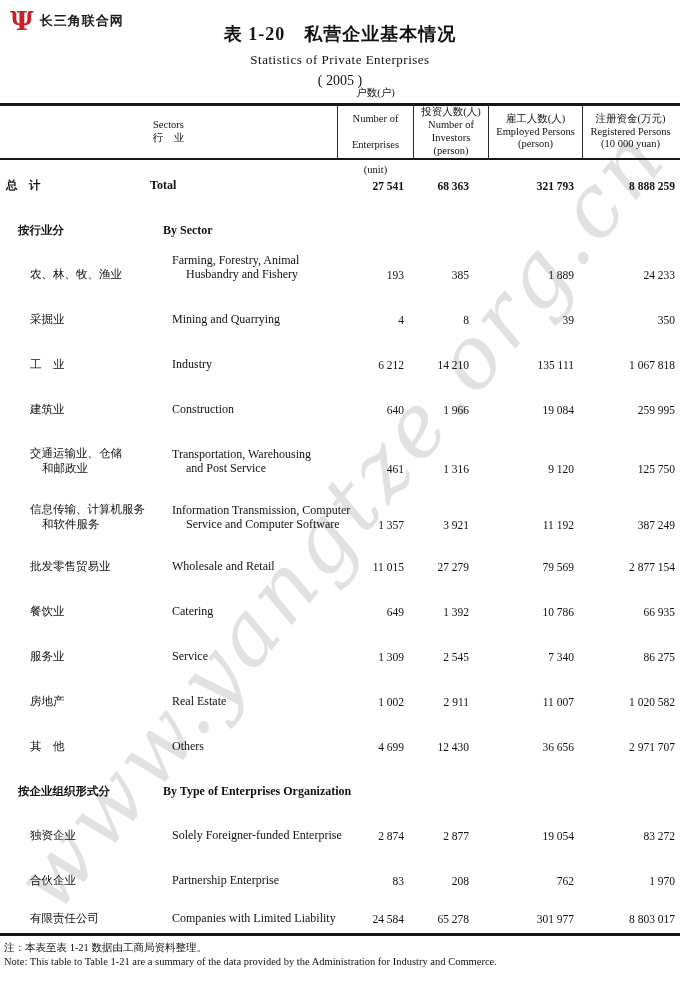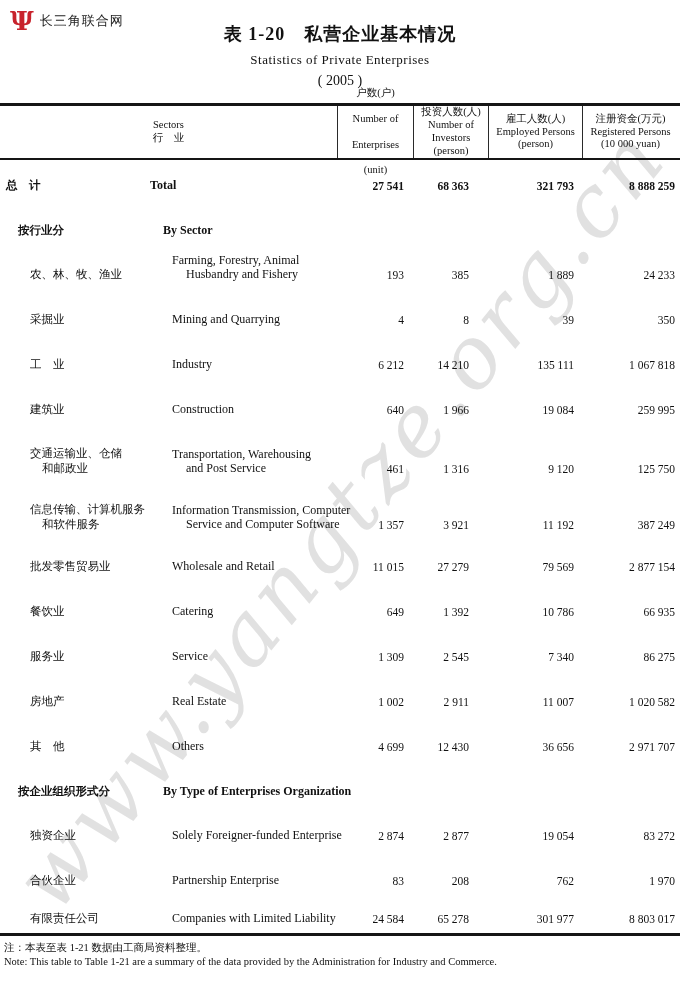--- a/index.html
+++ b/index.html
@@ -25,21 +25,21 @@
     color:#c9c9c9;
     opacity:.55;
     white-space:nowrap;
     z-index:0;
     pointer-events:none;
   }
 
   
   .logo { position:absolute; top:8px; left:10px; display:flex; align-items:center; gap:6px; z-index:2; }
   .logo-icon { font-size:26px; line-height:26px; font-weight:700; font-family:"DejaVu Serif",serif; }
-  .logo-text { font-size:13px; font-weight:400; color:#1c1c1c; letter-spacing:1px; }
+  .logo-text { font-size:13px; font-weight:700; color:#1c1c1c; letter-spacing:1px; }
 
   
   .titles { padding-top:22px; text-align:center; position:relative; z-index:1; }
   .title-zh { font-size:18px; font-weight:700; letter-spacing:1px; }
   .title-en { font-size:13px; margin-top:6px; letter-spacing:.5px; }
   .title-year { font-size:14px; margin-top:5px; }
 
   
   .stat-table { margin-top:14px; width:680px; position:relative; z-index:1; }
   .thead {

